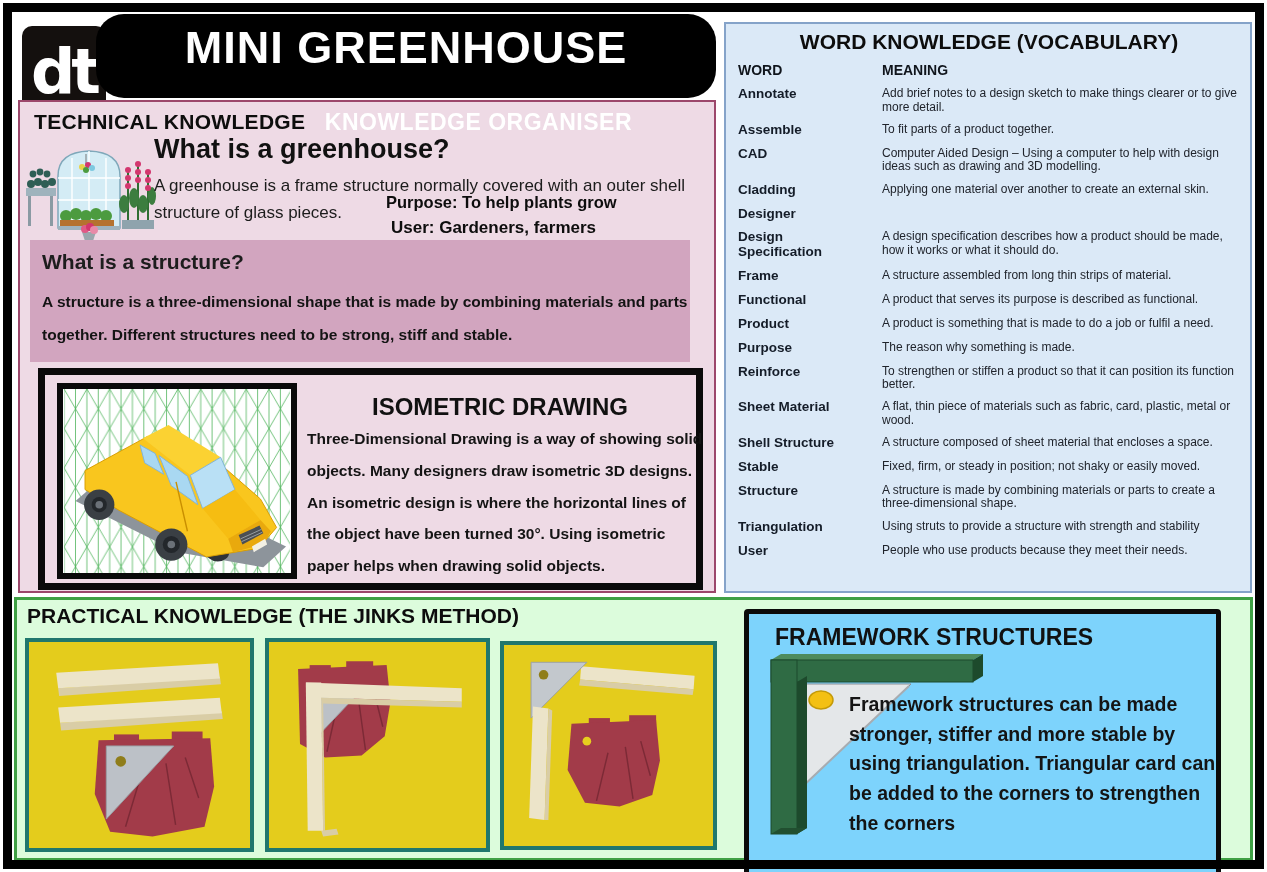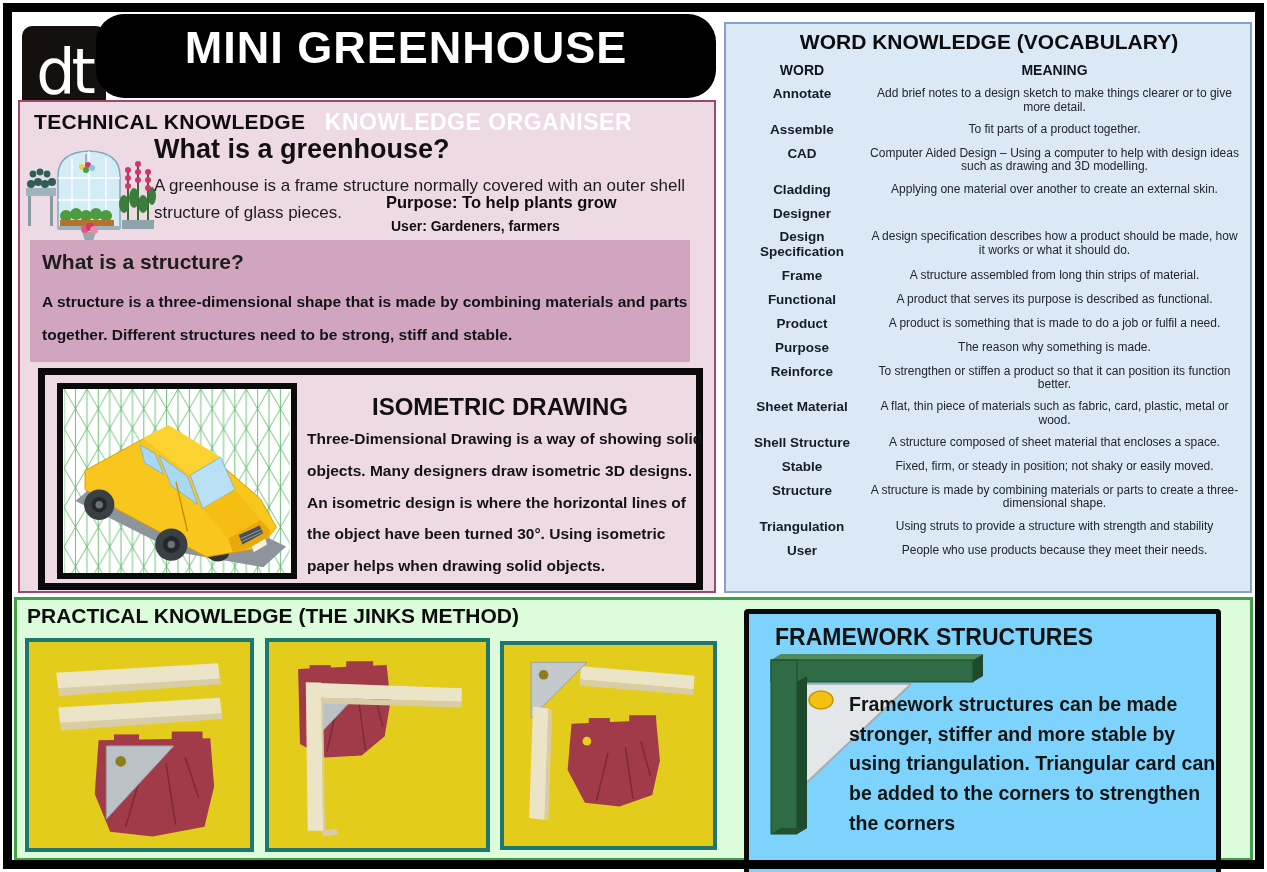--- a/index.html
+++ b/index.html
@@ -9,21 +9,21 @@
     position:relative; width:1267px; height:872px; background:#ffffff; overflow:hidden;
   }
   .outer-frame {
     position:absolute; inset:3px; border:9px solid #000; pointer-events:none; z-index:50;
   }
   
   .dt-logo {
     position:absolute; left:22px; top:26px; width:84px; height:90px;
     background:#14100e; border-radius:10px; color:#fff;
     display:flex; align-items:center; justify-content:center;
-    font-size:62px; font-weight:normal; letter-spacing:-4px;
+    font-size:62px; font-weight:bold; letter-spacing:-4px;
     font-family:"DejaVu Sans", sans-serif;
   }
   .title-bar {
     position:absolute; left:96px; top:14px; width:620px; height:84px;
     background:#000; border-radius:28px; color:#fff; z-index:2;
   }
   .title-bar .title {
     position:absolute; left:0; right:0; top:8px; text-align:center;
     font-size:45px; font-weight:bold; letter-spacing:1px;
   }
@@ -37,21 +37,21 @@
     background:#eedae5; border:2px solid #9c476b;
   }
   .technical-heading {
     position:absolute; left:14px; top:8px; font-size:21px; font-weight:bold; color:#0d0d0d;
     letter-spacing:0.3px;
   }
   .greenhouse-img { position:absolute; left:4px; top:32px; width:132px; height:108px; }
   .greenhouse-q { position:absolute; left:134px; top:32px; font-size:27px; font-weight:bold; color:#111; }
   .greenhouse-p { position:absolute; left:134px; top:70px; width:545px; font-size:17px; color:#1c1c1c; line-height:1.6; }
   .purpose-line { position:absolute; left:366px; top:91px; font-size:16.5px; font-weight:bold; color:#0d0d0d; }
-  .user-line    { position:absolute; left:371px; top:116px; font-size:14px; font-weight:bold; color:#0d0d0d; }
+  .user-line    { position:absolute; left:371px; top:116px; font-size:17px; font-weight:bold; color:#0d0d0d; }
   .structure-box {
     position:absolute; left:10px; top:138px; width:660px; height:122px;
     background:#d2a5bf; padding:10px 10px 0 12px;
   }
   .structure-q { font-size:21px; font-weight:bold; color:#1d1d1d; margin-bottom:12px; }
   .structure-p { font-size:15.5px; font-weight:bold; color:#141414; width:662px; line-height:2.1; }
   .isometric-box {
     position:absolute; left:18px; top:266px; width:665px; height:222px;
     background:#eedae5; border:7px solid #0a0a0a;
   }
@@ -63,21 +63,21 @@
     font-size:24px; font-weight:bold; color:#111; }
   .iso-p { position:absolute; left:262px; top:48px; width:400px;
     font-size:15.5px; font-weight:bold; color:#141414; line-height:2.05; }
   
   .vocab {
     position:absolute; left:724px; top:22px; width:528px; height:571px;
     background:#dbe9f7; border:2px solid #85a3c9; padding:6px 10px 11px 12px; overflow:hidden;
   }
   .vocab-heading { text-align:center; font-size:21px; font-weight:bold; color:#0d0d0d; margin-bottom:7px; }
   .vocab-table { width:100%; }
-  .vocab-row { display:grid; grid-template-columns:128px 1fr; column-gap:3px; padding:4.5px 0;text-align:center; }
+  .vocab-row { display:grid; grid-template-columns:128px 1fr; column-gap:16px; padding:4.5px 0; }
   .vocab-row.vocab-head { padding:2px 0 4px 0; }
   .vocab-head .vword, .vocab-head .vmean { font-size:14px; font-weight:bold; color:#10151c; }
   .vword { font-size:13.5px; font-weight:bold; color:#141c28; line-height:1.1; }
   .vmean { font-size:12px; color:#20242c; line-height:1.12; }
   
   .practical {
     position:absolute; left:14px; top:597px; width:1239px; height:264px;
     background:#dcfcdc; border:3px solid #3fa044;
   }
   .practical-heading {

